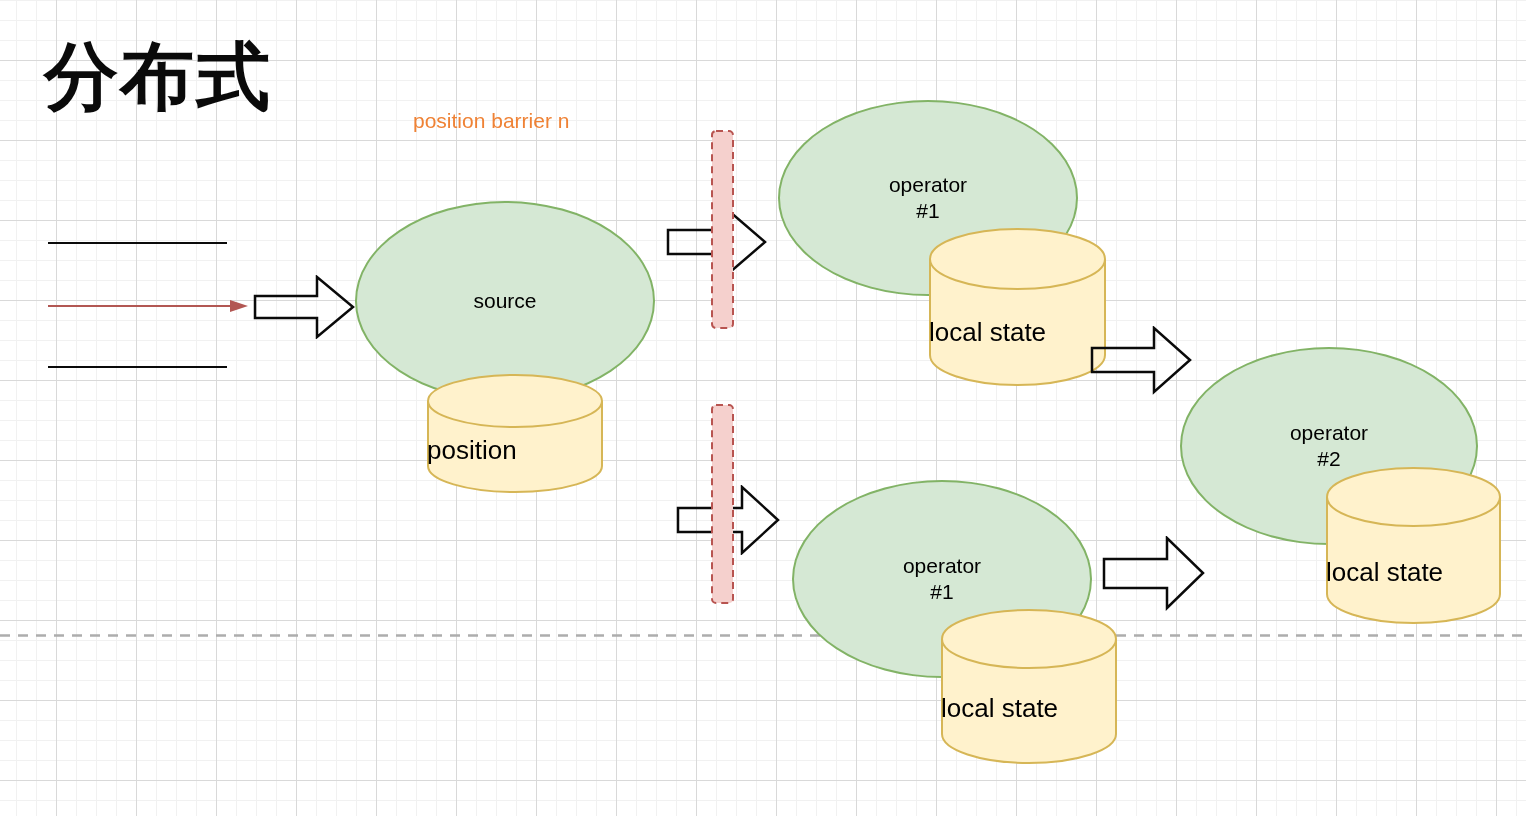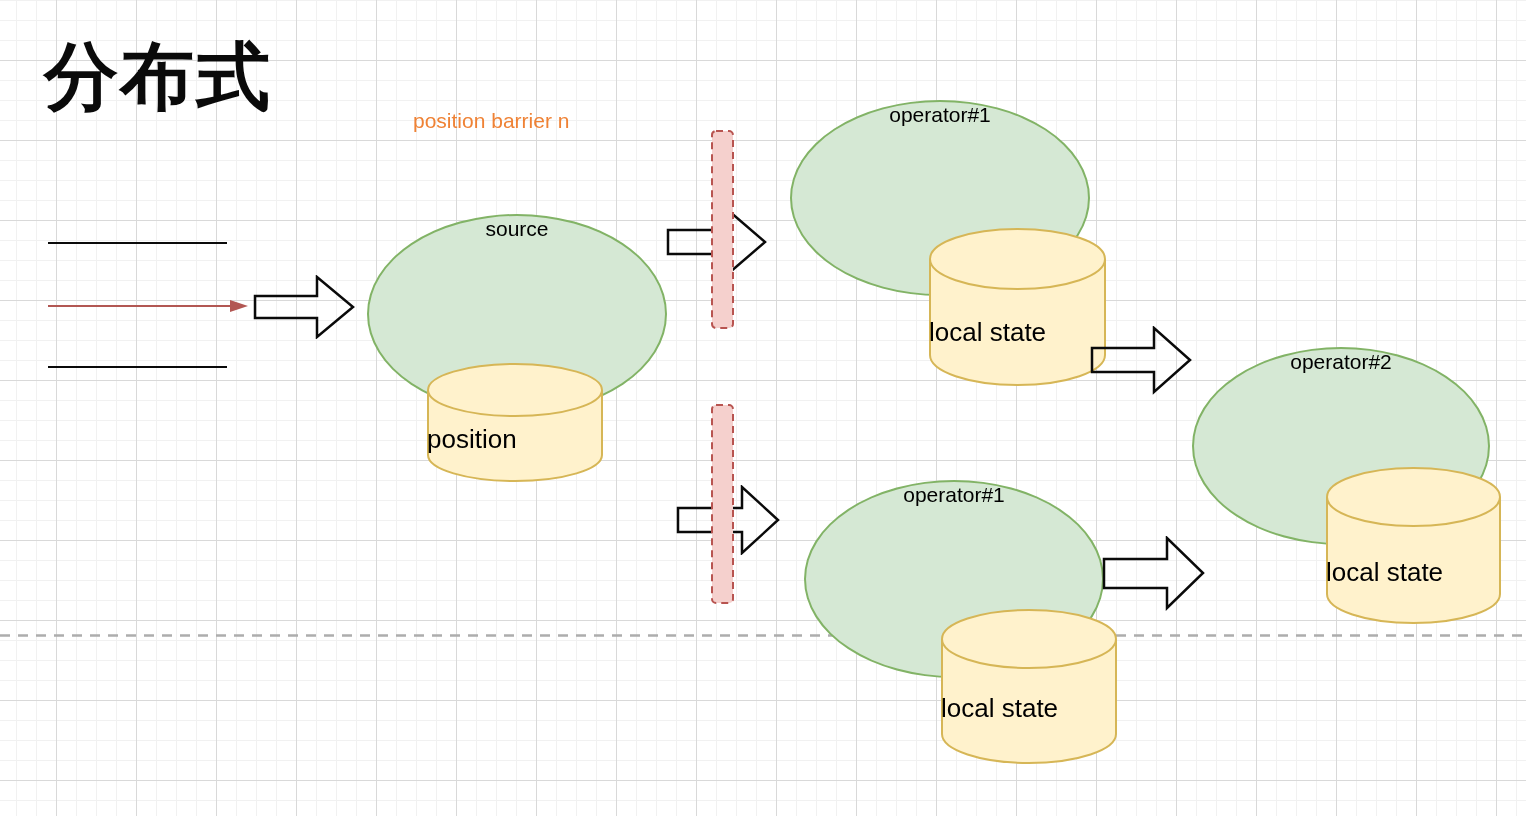--- a/index.html
+++ b/index.html
@@ -24,22 +24,22 @@
   }
   .annotation {
     font-size:21px; color:var(--annotation-orange,#ef8235); white-space:nowrap;
   }
   .hline { border-top:2.5px solid #0a0a0a; height:0; }
   .ellipse {
     box-sizing:border-box;
     background:var(--operator-fill,#d5e8d4);
     border:2px solid var(--operator-stroke,#82b366);
     border-radius:50%;
-    display:flex; flex-direction:row; align-items:flex-start; justify-content:center;
-    font-size:21px; line-height:26px; text-align:center;margin-left:12px;
+    display:flex; flex-direction:column; align-items:center; justify-content:center;
+    font-size:21px; line-height:26px; text-align:center;
   }
   .cyl { }
   .cyl svg { position:absolute; left:0; top:0; }
   .cyl-body { fill:var(--state-fill,#fff2cc); stroke:var(--state-stroke,#d6b656); stroke-width:2; }
   .cyl-rim  { fill:none; stroke:var(--state-stroke,#d6b656); stroke-width:2; }
   .cyl-label {
     position:absolute; left:0; right:0; transform:translateY(-50%);
     text-align:left; font-size:26px; line-height:24px;
   }
   .block-arrow { fill:none; stroke:#0a0a0a; stroke-width:2.5; stroke-linejoin:miter; }
@@ -68,25 +68,25 @@
   <svg class="abs" style="left:46px; top:295px;" width="204" height="22">
     <line class="stream-line" x1="2" y1="11" x2="186" y2="11"></line>
     <polygon class="stream-head" points="184,5 202,11 184,17"></polygon>
   </svg>
   <div class="abs hline" style="left:48px; top:366px; width:179px;"></div>
 
   <svg class="abs" style="left:253px; top:275px;" width="102" height="64">
     <polygon class="block-arrow" points="2,21 64,21 64,2 100,32 64,62 64,43 2,43"></polygon>
   </svg>
 
-  <div class="abs ellipse" style="left:355px; top:214px; width:300px; height:200px;">
+  <div class="abs ellipse" style="left:355px; top:201px; width:300px; height:200px;">
     <span>source</span>
   </div>
 
-  <div class="abs cyl" style="left:427px; top:363px; width:164px; height:119px;">
+  <div class="abs cyl" style="left:427px; top:374px; width:164px; height:119px;">
     <svg width="176" height="119">
       <path class="cyl-body" d="M1,27 A87,26 0 0 1 175,27 V92 A87,26 0 0 1 1,92 Z"></path>
       <path class="cyl-rim" d="M1,27 A87,26 0 0 0 175,27"></path>
     </svg>
     <div class="cyl-label" style="top:64%;">position</div>
   </div>
 
   <svg class="abs" style="left:666px; top:209px;" width="101" height="66">
     <polygon class="block-arrow" points="2,21 63,21 63,2 99,33 63,64 63,45 2,45"></polygon>
   </svg>

